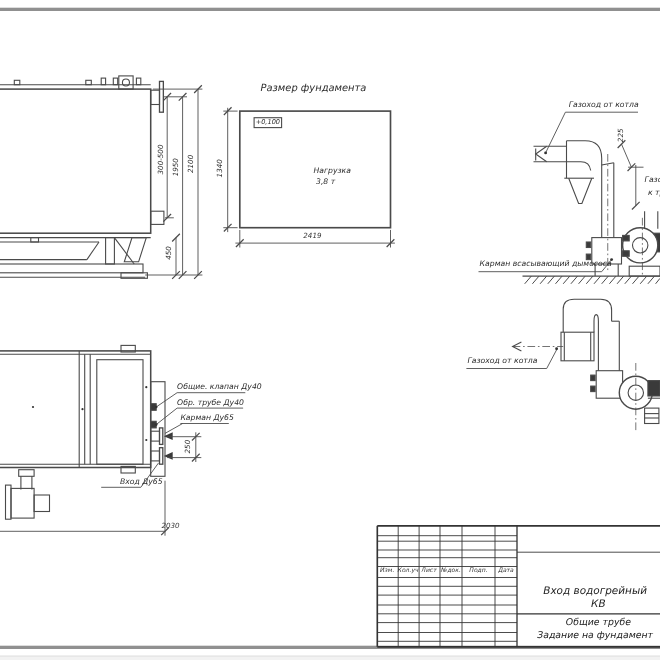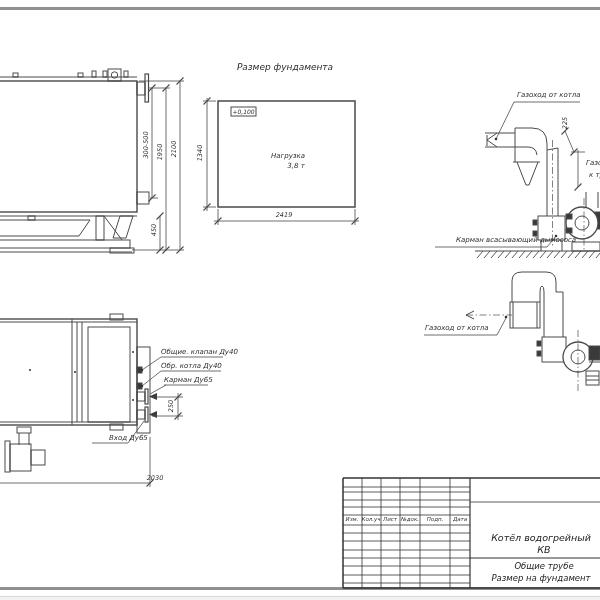--- a/index.html
+++ b/index.html
@@ -280,44 +280,44 @@
     <line x1="470" y1="502" x2="600" y2="502" stroke-width="0.8"></line>
     <line x1="470" y1="558" x2="600" y2="558" stroke-width="1.2"></line>
   </g>
 </svg>
 
 <div class="t dim v" style="left:146px;top:145px;">300-500</div>
 <div class="t dim v" style="left:160px;top:152px;">1950</div>
 <div class="t dim v" style="left:174px;top:149px;">2100</div>
 <div class="t dim v" style="left:154px;top:230px;">450</div>
 
-<div class="t big c" style="left:285px;top:67px;">Размер фундамента</div>
+<div class="t big c" style="left:285px;top:81px;">Размер фундамента</div>
 <div class="t c" style="left:243.5px;top:111.5px;font-size:6px;">+0,100</div>
-<div class="t c" style="left:288px;top:156px;">Нагрузка</div>
+<div class="t c" style="left:302px;top:156px;">Нагрузка</div>
 <div class="t c" style="left:296px;top:166px;">3,8 т</div>
 <div class="t dim c" style="left:284px;top:215px;">2419</div>
 <div class="t dim v" style="left:200px;top:153px;">1340</div>
 
 <div class="t" style="left:517px;top:92px;">Газоход от котла</div>
 <div class="t dim v" style="left:565px;top:123px;">225</div>
-<div class="t" style="left:436px;top:237px;margin-left:20px;">Карман всасывающий дымососа</div>
+<div class="t" style="left:436px;top:237px;">Карман всасывающий дымососа</div>
 <div class="t" style="left:586px;top:160px;">Газоход</div>
 <div class="t" style="left:589px;top:172px;">к трубе</div>
 
 <div class="t" style="left:425px;top:325px;">Газоход от котла</div>
 
 <div class="t" style="left:161px;top:349px;">Общие. клапан Ду40</div>
-<div class="t" style="left:161px;top:363px;">Обр. котла Ду40</div>
+<div class="t" style="left:161px;top:363px;">Обр. трубе Ду40</div>
 <div class="t" style="left:164px;top:377px;">Карман Ду65</div>
 <div class="t" style="left:109px;top:435px;">Вход Ду65</div>
 <div class="t dim v" style="left:171px;top:406px;">250</div>
 <div class="t dim c" style="left:155px;top:478px;font-style:italic;">2030</div>
 
 <div class="t hdr c" style="left:352px;top:520px;">Изм.</div>
 <div class="t hdr c" style="left:371px;top:520px;">Кол.уч</div>
 <div class="t hdr c" style="left:390px;top:520px;">Лист</div>
 <div class="t hdr c" style="left:410px;top:520px;">№док.</div>
 <div class="t hdr c" style="left:435px;top:520px;">Подп.</div>
 <div class="t hdr c" style="left:460px;top:520px;">Дата</div>
-<div class="t tb c" style="left:541px;top:538px;">Котёл водогрейный</div>
+<div class="t tb c" style="left:541px;top:538px;">Вход водогрейный</div>
 <div class="t tb c" style="left:544px;top:550px;">КВ</div>
 <div class="t tb2 c" style="left:544px;top:566px;">Общие трубе</div>
-<div class="t tb2 c" style="left:541px;top:578px;">Размер на фундамент</div>
+<div class="t tb2 c" style="left:541px;top:578px;">Задание на фундамент</div>
 
 </body></html>

